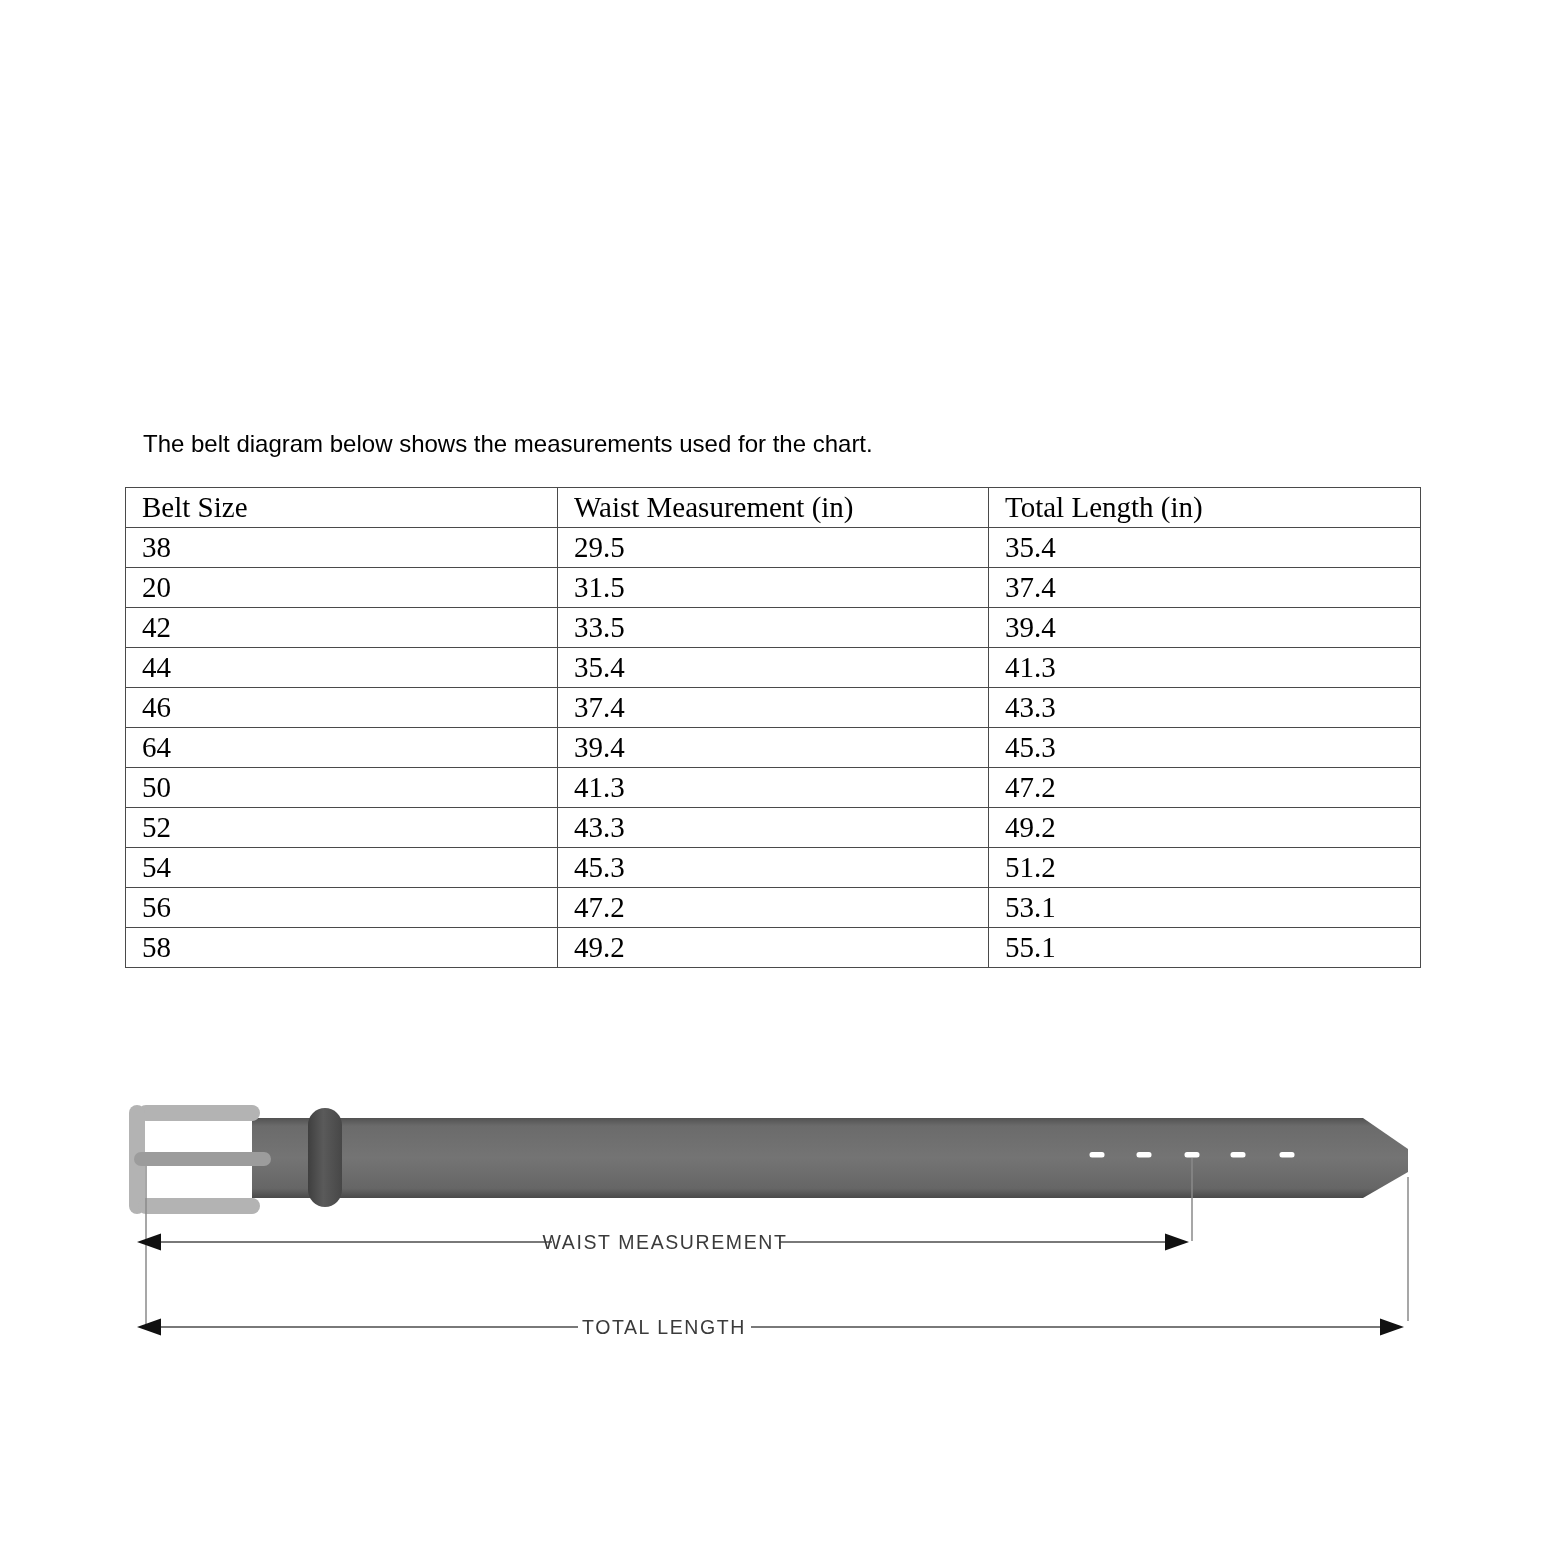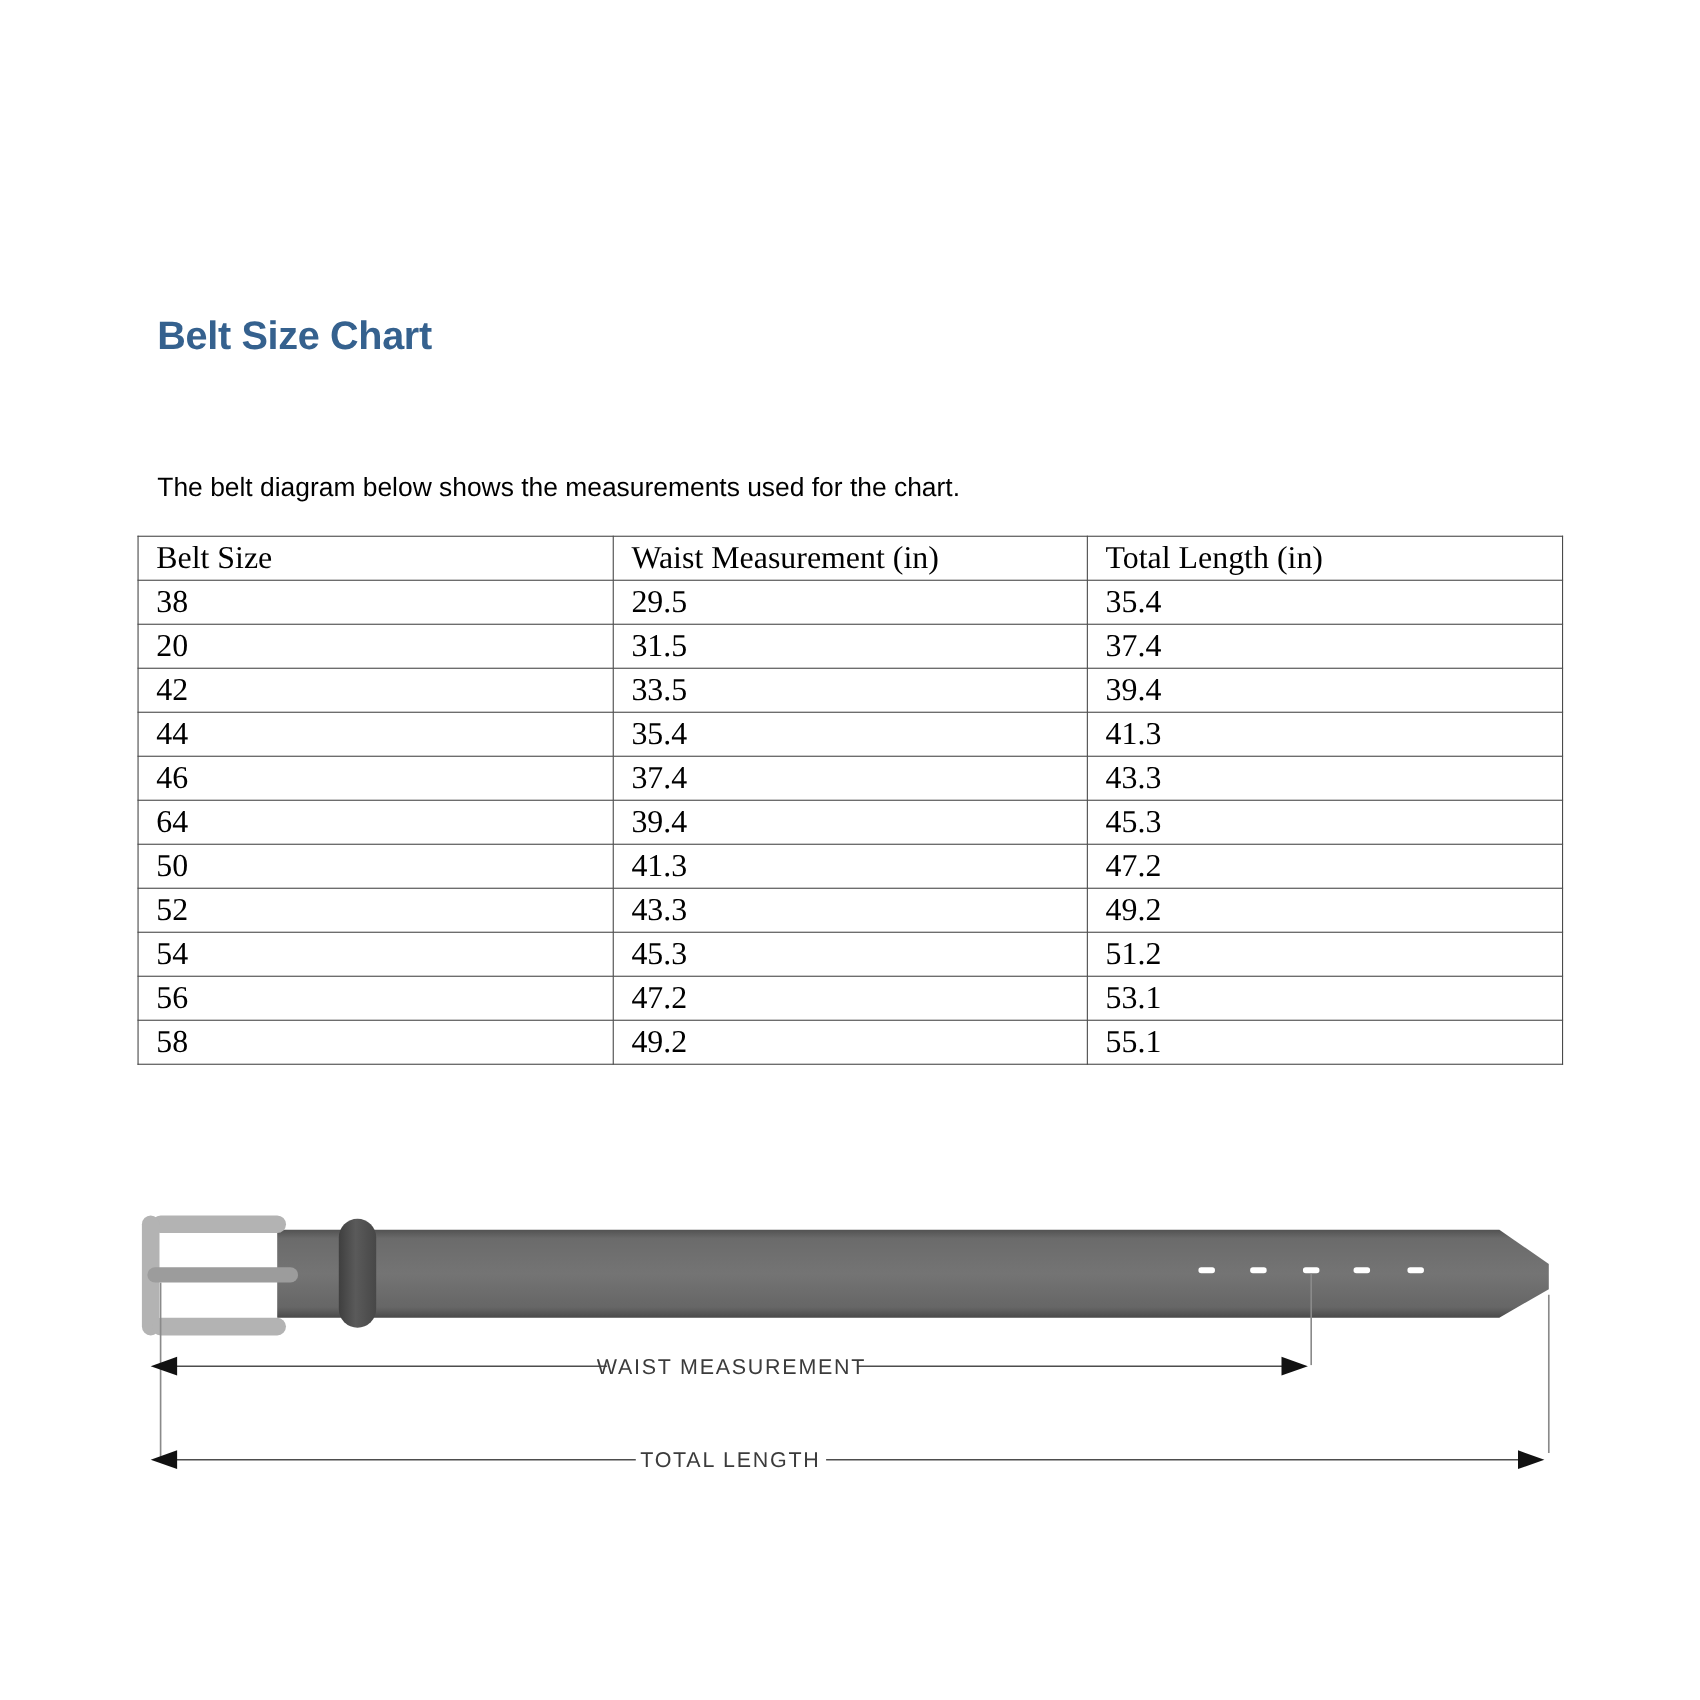--- a/index.html
+++ b/index.html
@@ -75,21 +75,20 @@
     font-size: 19.5px;
     letter-spacing: 1.6px;
     fill: #3b3b3b;
   }
 </style>
 </head>
 <body>
 
 <div class="page">
 
-  <div class="doc-title">Belt Size Chart</div>
 
   <div class="intro-text">The belt diagram below shows the measurements used for the chart.</div>
 
   <table class="size-table">
     <colgroup>
       <col class="c1">
         <col class="c2">
         <col class="c3">
     </colgroup>
     <thead>

